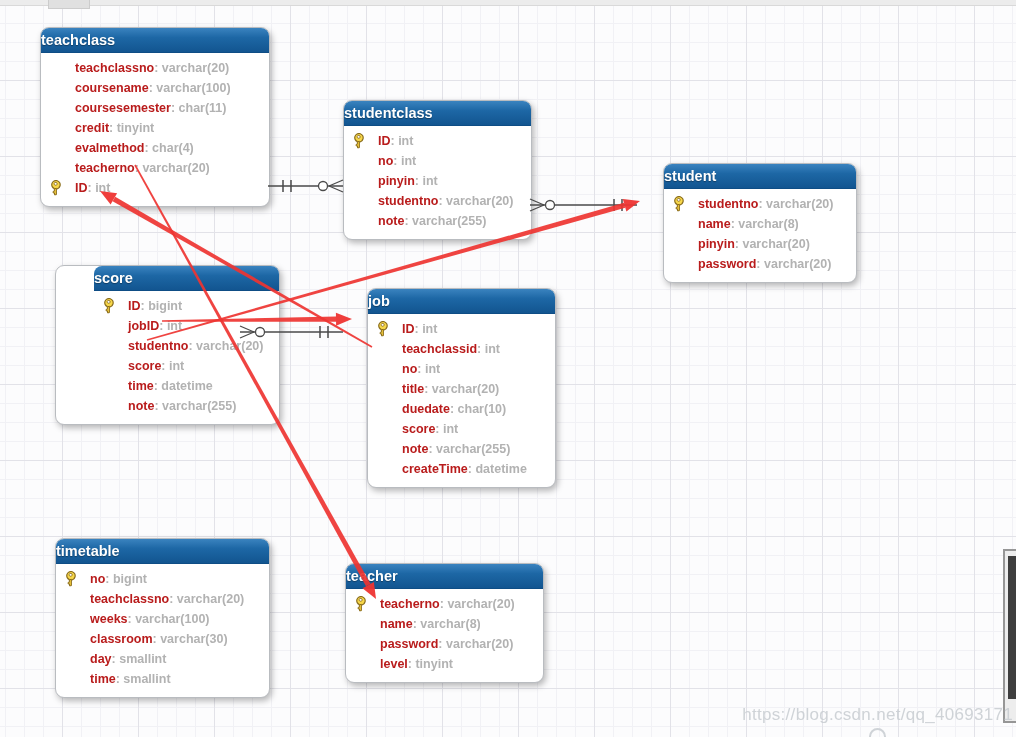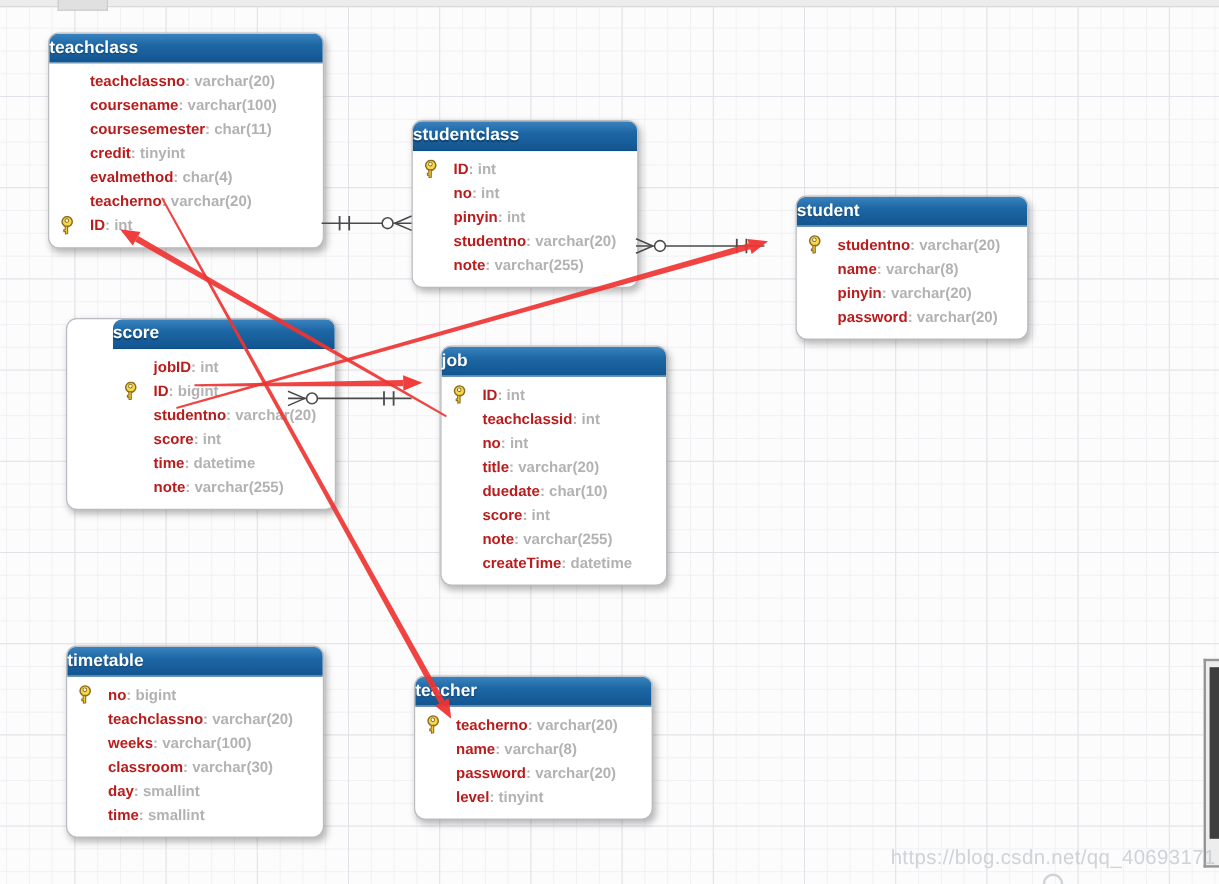--- a/index.html
+++ b/index.html
@@ -143,31 +143,31 @@
   </div>
         <div class="field-row">
     <span class="field-name">password</span><span class="field-type">: varchar(20)</span>
   </div>
       </div>
   </div>
     <div class="table-node" style="left: 55px; top: 265px; width: 185px; padding-left: 38px;">
     <div class="table-header">score</div>
     <div class="table-body">
         <div class="field-row">
+    <span class="field-name">ID</span><span class="field-type">: bigint</span>
+  <span class="key-wrap"><svg width="17" height="17" viewBox="0 0 17 17">
+              <g transform="rotate(18 8 8)">
+                <circle cx="6" cy="5.2" r="4.2" fill="#f8d84a" stroke="#8a6d1d" stroke-width="1.2"></circle>
+                <circle cx="5.4" cy="4.4" r="1.5" fill="#fff" stroke="#8a6d1d" stroke-width="0.8"></circle>
+                <path d="M7.5 8.5 L9.5 14.5 L7.8 15.3 L7.1 13.4 L5.9 13.9 L5.4 12.4 L6.5 11.9 L5.7 9.6 Z" fill="#f0c83a" stroke="#8a6d1d" stroke-width="0.9"></path>
+              </g>
+            </svg></span></div>
+        <div class="field-row">
     <span class="field-name">jobID</span><span class="field-type">: int</span>
   </div>
-        <div class="field-row">
-    <span class="field-name">ID</span><span class="field-type">: bigint</span>
-  <span class="key-wrap"><svg width="17" height="17" viewBox="0 0 17 17">
-              <g transform="rotate(18 8 8)">
-                <circle cx="6" cy="5.2" r="4.2" fill="#f8d84a" stroke="#8a6d1d" stroke-width="1.2"></circle>
-                <circle cx="5.4" cy="4.4" r="1.5" fill="#fff" stroke="#8a6d1d" stroke-width="0.8"></circle>
-                <path d="M7.5 8.5 L9.5 14.5 L7.8 15.3 L7.1 13.4 L5.9 13.9 L5.4 12.4 L6.5 11.9 L5.7 9.6 Z" fill="#f0c83a" stroke="#8a6d1d" stroke-width="0.9"></path>
-              </g>
-            </svg></span></div>
         <div class="field-row">
     <span class="field-name">studentno</span><span class="field-type">: varchar(20)</span>
   </div>
         <div class="field-row">
     <span class="field-name">score</span><span class="field-type">: int</span>
   </div>
         <div class="field-row">
     <span class="field-name">time</span><span class="field-type">: datetime</span>
   </div>
         <div class="field-row">

